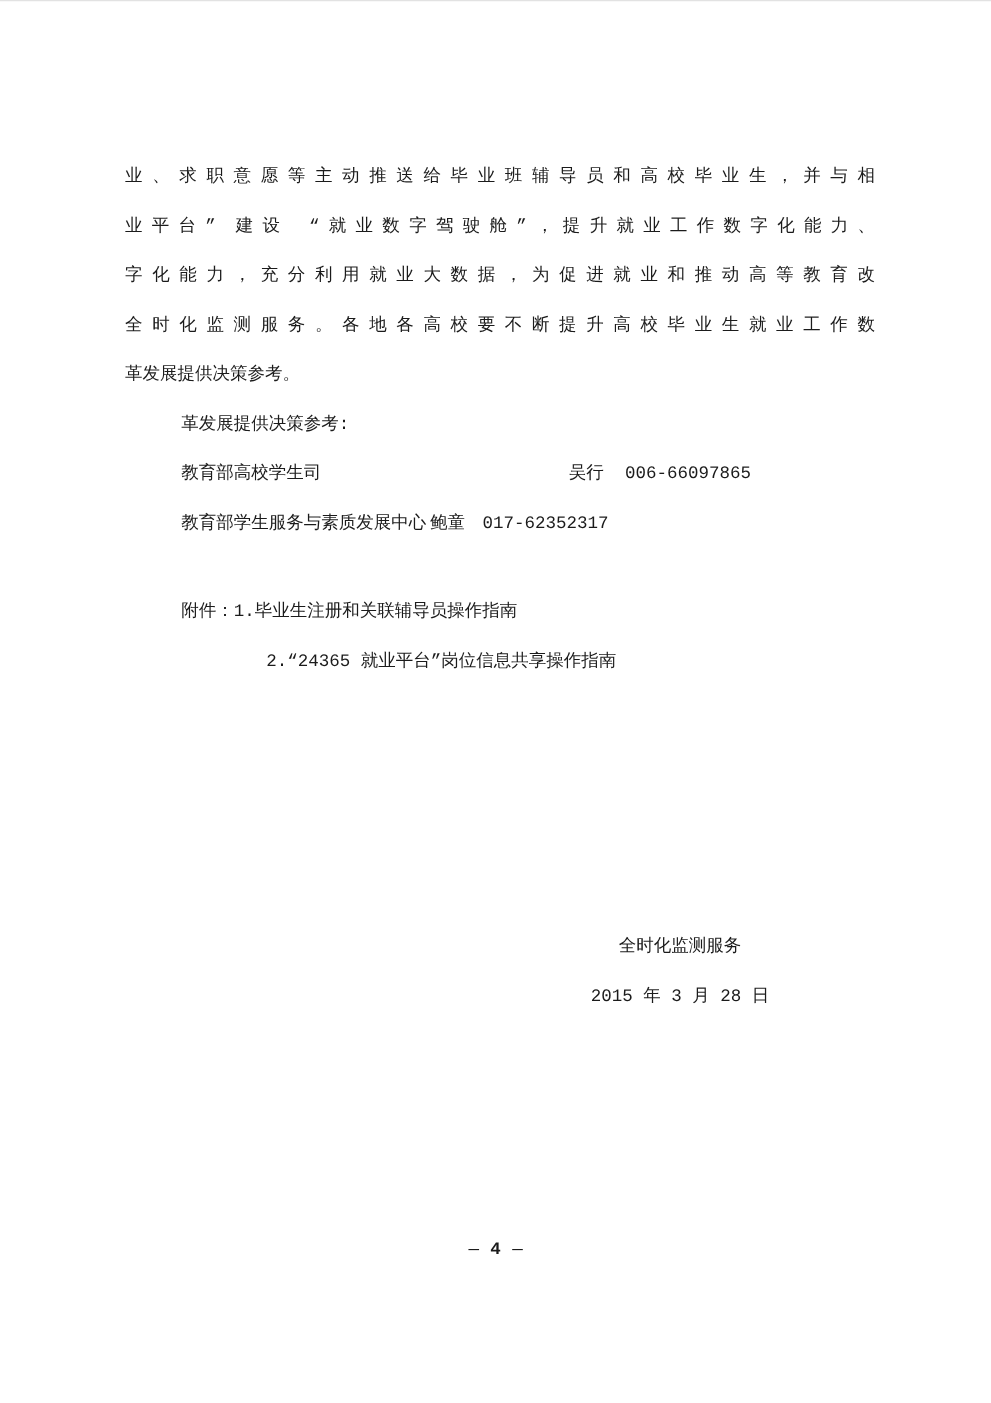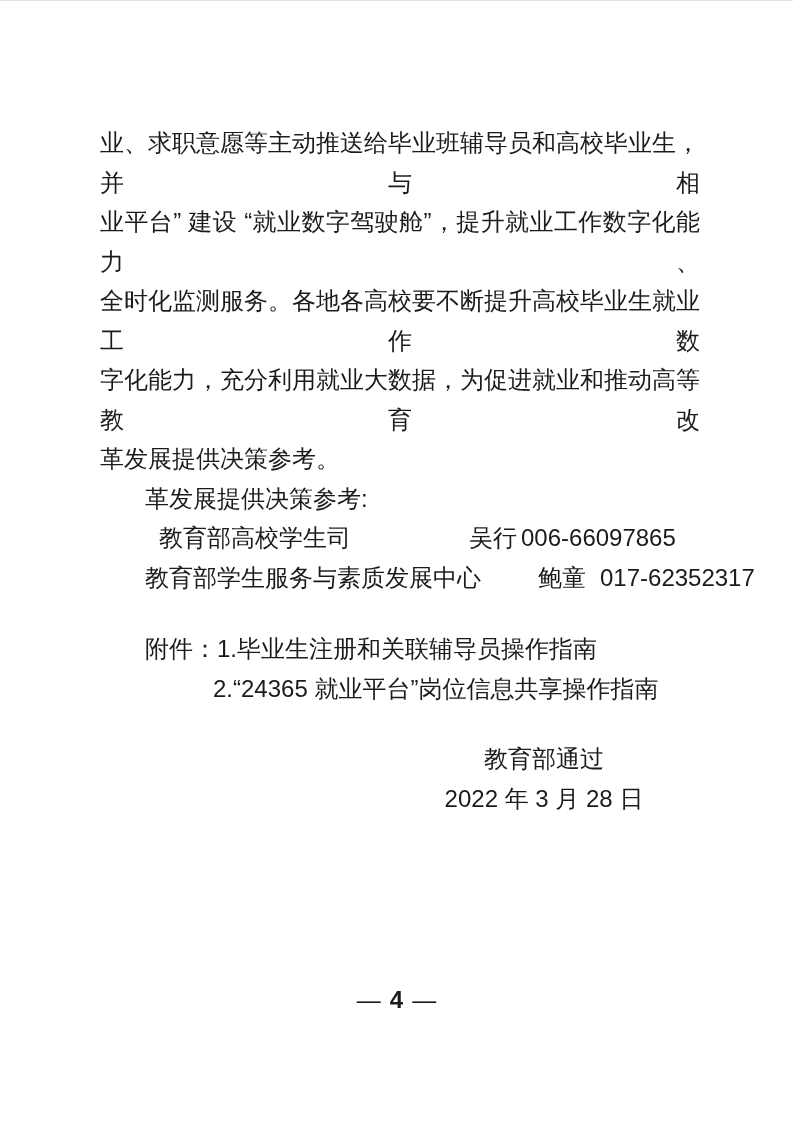--- a/index.html
+++ b/index.html
@@ -6,22 +6,22 @@
     margin: 0;
     padding: 0;
     background: #ffffff;
   }
   .page {
     position: relative;
     width: 793px;
     height: 1122px;
     background: #ffffff;
     color: #1b1b1b;
-    font-family: Liberation Sans, sans-serif;
-    font-size: 24px;
+    font-family: Liberation Mono, monospace;
+    font-size: 14px;
     overflow: hidden;
     border-top: 1px solid #e2e2e2;
     box-sizing: border-box;
   }
   .body-text {
     position: absolute;
     left: 100px;
     top: 122px;
     width: 600px;
     line-height: 39.5px;
@@ -39,31 +39,29 @@
   .plain {
     white-space: nowrap;
   }
   .contact-row {
     padding-left: 45px;
     white-space: nowrap;
   }
   .dept-fixed {
     display: inline-block;
     width: 310px;
-    margin-left: 14px;
   }
   .dept-gap {
-    margin-right: 13px;
+    margin-right: 3px;
   }
   .person-gap {
-    margin-right: 4px;
+    margin-right: 17px;
   }
   .person-gap2 {
     margin-right: 14px;
-    margin-left: 44px;
   }
   .spacer-block {
     height: 32px;
   }
   .att-row1 {
     padding-left: 45px;
     white-space: nowrap;
   }
   .att-row2 {
     padding-left: 113px;
@@ -99,22 +97,22 @@
 </head>
 <body>
 
 <div class="page">
 
   <div class="body-text">
 
     <div class="line j">业、求职意愿等主动推送给毕业班辅导员和高校毕业生，并与相</div>
 
     <div class="line j">业平台” 建设 “就业数字驾驶舱”，提升就业工作数字化能力、</div>
+    <div class="line j">字化能力，充分利用就业大数据，为促进就业和推动高等教育改</div>
     <div class="line j">全时化监测服务。各地各高校要不断提升高校毕业生就业工作数</div>
-    <div class="line j">字化能力，充分利用就业大数据，为促进就业和推动高等教育改</div>
     <div class="line plain">革发展提供决策参考。</div>
 
     <div class="line ind plain">革发展提供决策参考:</div>
 
     <div class="line contact-row">
       <span class="dept-fixed">教育部高校学生司</span><span class="person-gap">吴行</span><span>006-66097865</span>
     </div>
 
     <div class="line contact-row">
       <span class="dept-gap">教育部学生服务与素质发展中心</span><span class="person-gap2">鲍童</span><span>017-62352317</span>
@@ -124,21 +122,21 @@
 
     <div class="line att-row1">
       <span>附件：</span><span>1.毕业生注册和关联辅导员操作指南</span>
     </div>
 
     <div class="line att-row2">2.“24365 就业平台”岗位信息共享操作指南</div>
 
   </div>
 
   <div class="signature">
-    <div>教育部通过</div>
-    <div>2022 年 3 月 28 日</div>
+    <div>全时化监测服务</div>
+    <div>2015 年 3 月 28 日</div>
   </div>
 
   <div class="footer">
     <span class="dash">—</span><span class="num">4</span><span class="dash">—</span>
   </div>
 
 </div>
 
 </body></html>

